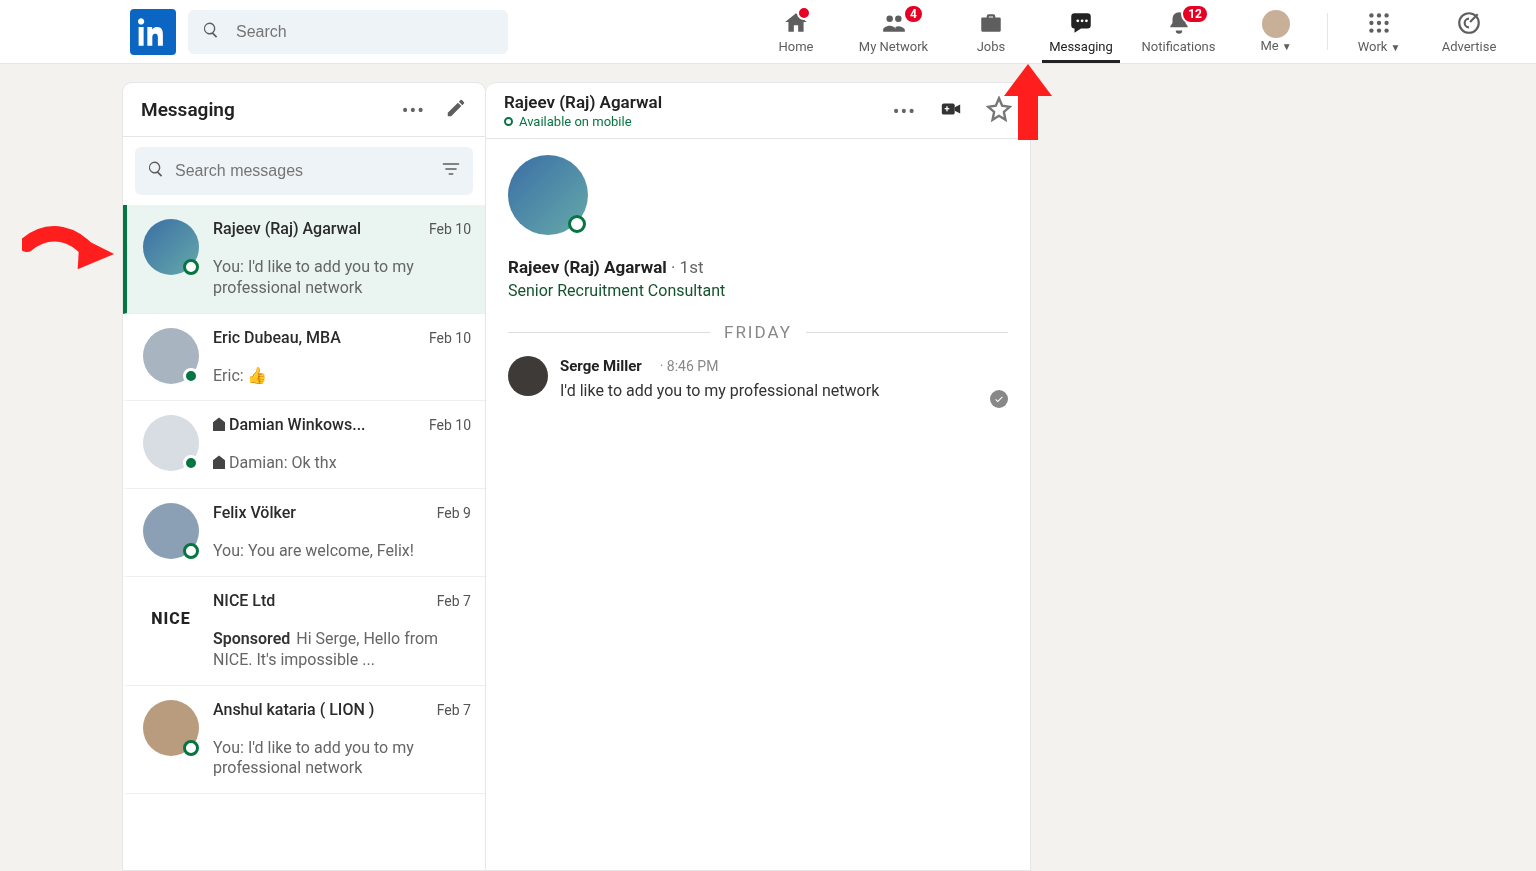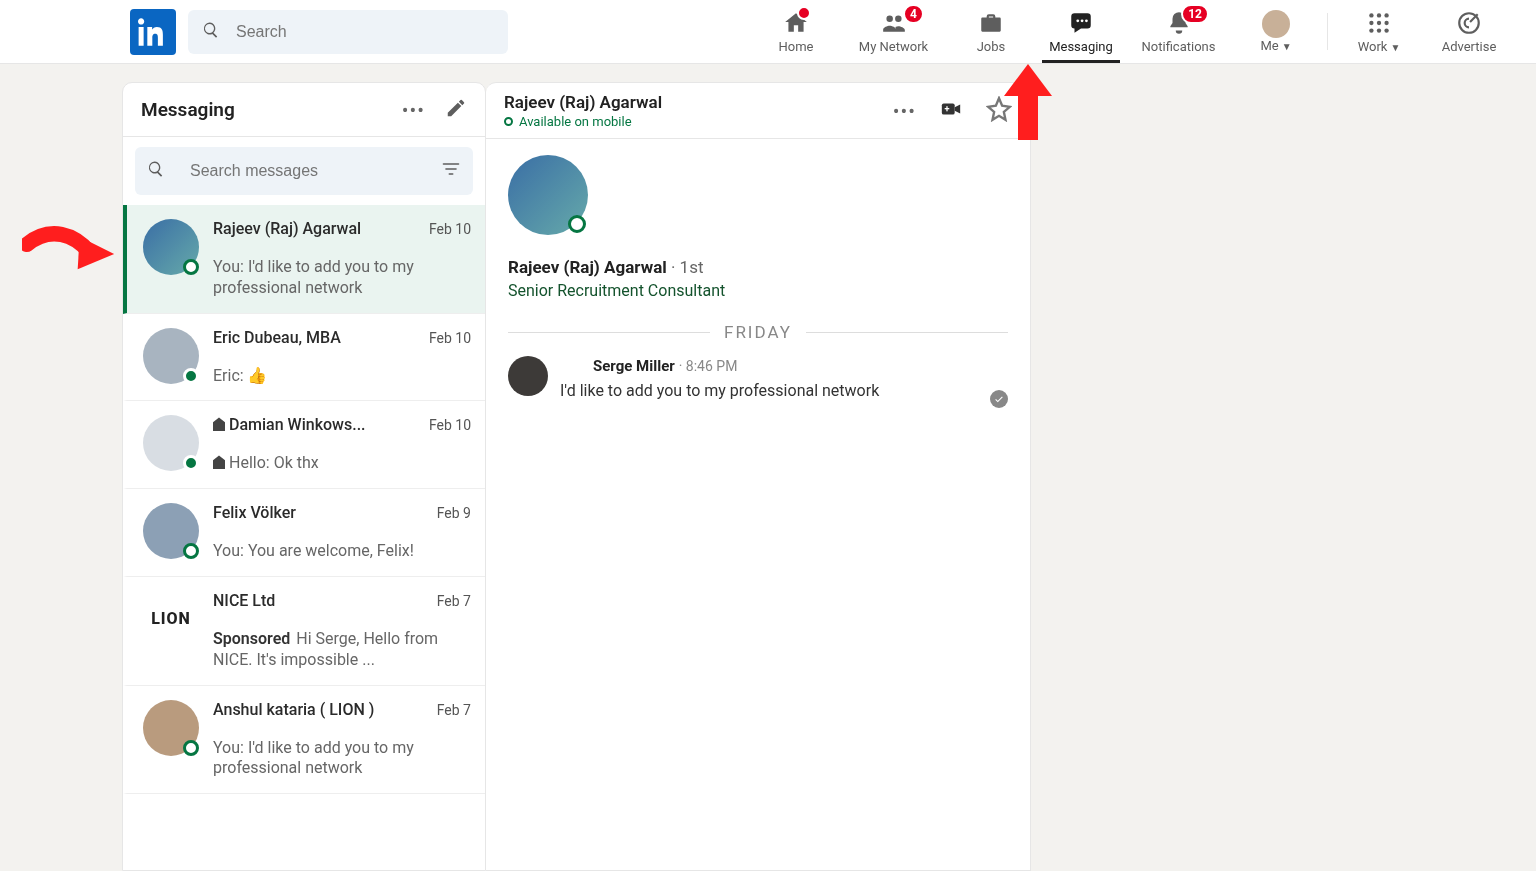--- a/index.html
+++ b/index.html
@@ -112,21 +112,21 @@
     .pl-header h2{font-size:19px;font-weight:600;}
     .pl-header-icons{display:flex;gap:20px;align-items:center;}
     .icon-btn{color:#5e5e5e;cursor:pointer;}
     .icon-btn svg{width:22px;height:22px;fill:#5e5e5e;}
     .dots{font-size:20px;letter-spacing:1px;color:#666;}
     .pl-search{
       height:48px;margin:10px 12px;background:#eef3f8;border-radius:6px;
       display:flex;align-items:center;padding:0 12px;
     }
     .pl-search svg{width:18px;height:18px;fill:#5e5e5e;}
-    .pl-search input{border:none;outline:none;background:transparent;margin-left:25px;font-size:16px;flex:1;}
+    .pl-search input{border:none;outline:none;background:transparent;margin-left:10px;font-size:16px;flex:1;}
     .pl-search .filter svg{width:20px;height:20px;}
     .threads{flex:1;overflow-y:auto;}
     .threads::-webkit-scrollbar{width:10px;}
     .threads::-webkit-scrollbar-thumb{background:#c7c7c7;border-radius:5px;}
     .threads::-webkit-scrollbar-track{background:transparent;}
     .thread{
       display:flex;padding:14px 14px 14px 16px;gap:14px;border-bottom:1px solid #eee;cursor:pointer;
       border-left:4px solid transparent;
     }
     .thread.selected{background:#eaf4f0;border-left-color:#057642;}
@@ -164,22 +164,22 @@
     .big-presence{position:absolute;right:2px;bottom:2px;width:18px;height:18px;border:3px solid #057642;border-radius:50%;background:#fff;}
     .profile-line{margin-top:22px;font-size:17px;}
     .profile-line .pn{font-weight:700;}
     .profile-line .deg{color:#666;font-weight:400;}
     .profile-role{color:#14532d;font-size:16px;margin-top:4px;}
     .day-div{display:flex;align-items:center;margin:22px 0 14px;color:#888;font-size:17px;letter-spacing:2px;}
     .day-div::before,.day-div::after{content:"";flex:1;height:1px;background:#ddd;}
     .day-div span{padding:0 14px;}
     .msg{display:flex;gap:12px;align-items:flex-start;}
     .msg .sm-av{width:40px;height:40px;border-radius:50%;background:#b0b5bc;}
-    .msg .from{font-weight:700;font-size:15px;margin-left:33px;}
-    .msg .ts{color:#888;font-size:14px;font-weight:400;}
+    .msg .from{font-weight:700;font-size:15px;}
+    .msg .ts{color:#888;font-size:14px;font-weight:400;margin-left:14px;}
     .msg .text{font-size:16px;color:#333;margin-top:6px;}
     .sent-check{position:absolute;right:22px;margin-top:34px;width:18px;height:18px;border-radius:50%;background:#888;display:flex;align-items:center;justify-content:center;}
     .sent-check svg{width:10px;height:10px;fill:#fff;}
 
     
     .anno-arrow{position:absolute;pointer-events:none;}
     .anno-left{left:22px;top:224px;width:96px;height:60px;}
     .anno-top{left:1000px;top:62px;width:56px;height:80px;}
     .arrow-svg{width:100%;height:100%;}
   </style>
@@ -321,41 +321,41 @@
       <div class="thread">
         <div class="avatar-wrap">
           <div class="avatar" style="background:#d8dde3;"></div>
           <div class="presence green-dot"></div>
         </div>
         <div class="thread-body">
           <div class="thread-row1">
             <span class="tname"><span class="inmail-icon"></span><span>Damian Winkows...</span></span>
             <span class="tdate">Feb 10</span>
           </div>
-          <div class="tpreview"><span class="inmail-icon"></span><span>Hello: Ok thx</span></div>
+          <div class="tpreview"><span class="inmail-icon"></span><span>Damian: Ok thx</span></div>
         </div>
       </div>
 
       <div class="thread">
         <div class="avatar-wrap">
           <div class="avatar" style="background:#8ca0b5;"></div>
           <div class="presence green-ring"></div>
         </div>
         <div class="thread-body">
           <div class="thread-row1">
             <span class="tname">Felix Völker</span>
             <span class="tdate">Feb 9</span>
           </div>
           <div class="tpreview">You: You are welcome, Felix!</div>
         </div>
       </div>
 
       <div class="thread">
         <div class="avatar-wrap">
-          <div class="avatar sq">LION</div>
+          <div class="avatar sq">NICE</div>
         </div>
         <div class="thread-body">
           <div class="thread-row1">
             <span class="tname">NICE Ltd</span>
             <span class="tdate">Feb 7</span>
           </div>
           <div class="tpreview"><span class="sponsored">Sponsored</span><span>Hi Serge, Hello from NICE. It's impossible ...</span></div>
         </div>
       </div>
 

